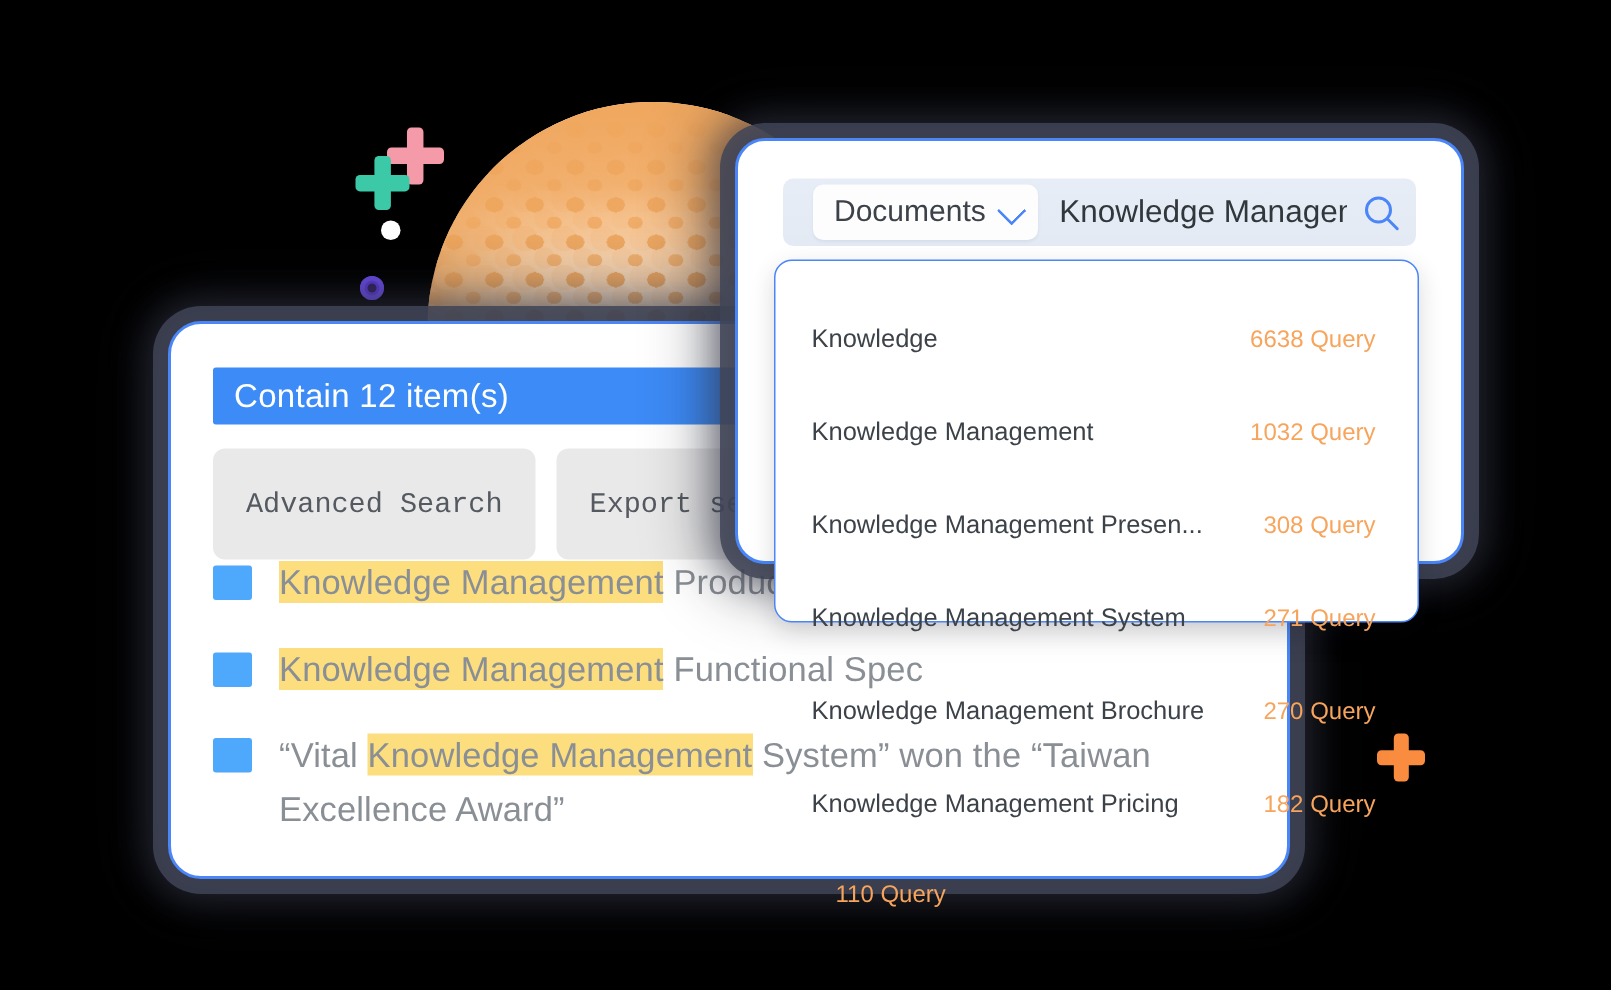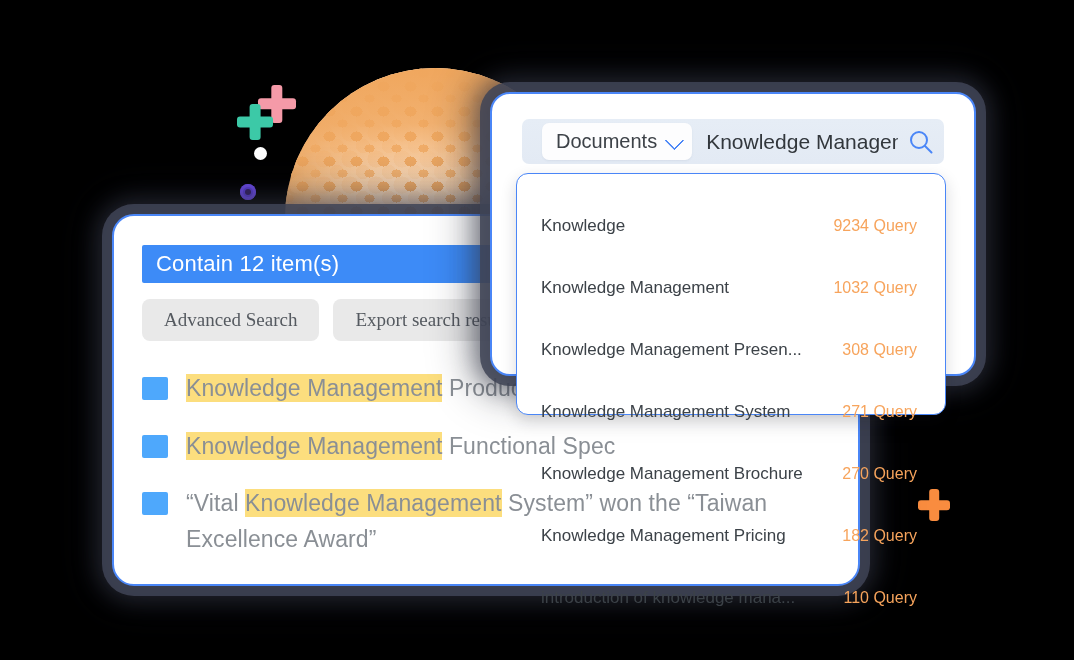--- a/index.html
+++ b/index.html
@@ -163,22 +163,22 @@
     left: 28px; top: 83px;
     display: flex;
     gap: 14px;
   }
   .pill-btn {
     background: #E9E9E9;
     color: #555A60;
     border: none;
     border-radius: 8px;
     font-size: 19px;
-    font-family: Liberation Serif, serif;
-    padding: 10px 22px;
+    font-family: Liberation Mono, monospace;
+    padding: 26px 22px;
     white-space: nowrap;
     cursor: pointer;
   }
   #results-list {
     position: absolute;
     left: 28px;
     top: 155px;
     width: 700px;
   }
   .result-row {
@@ -379,21 +379,21 @@
           <line x1="17" y1="17" x2="23.5" y2="23.5" stroke="#4A86F7" stroke-width="2" stroke-linecap="round"></line>
         </svg>
       </div>
     </div>
   </div>
 
   <div id="suggestions">
 
     <div class="sugg-row">
       <span class="sugg-term">Knowledge</span>
-      <span class="sugg-count">9234 Query</span>
+      <span class="sugg-count">6638 Query</span>
     </div>
     <div class="sugg-row">
       <span class="sugg-term">Knowledge Management</span>
       <span class="sugg-count">1032 Query</span>
     </div>
     <div class="sugg-row">
       <span class="sugg-term">Knowledge Management Presen...</span>
       <span class="sugg-count">308 Query</span>
     </div>
     <div class="sugg-row">
@@ -402,19 +402,18 @@
     </div>
     <div class="sugg-row">
       <span class="sugg-term">Knowledge Management Brochure</span>
       <span class="sugg-count">270 Query</span>
     </div>
     <div class="sugg-row">
       <span class="sugg-term">Knowledge Management Pricing</span>
       <span class="sugg-count">182 Query</span>
     </div>
     <div class="sugg-row">
-      <span class="sugg-term">introduction of knowledge mana...</span>
       <span class="sugg-count">110 Query</span>
     </div>
 
   </div>
 
 </div>
 
 </body></html>

